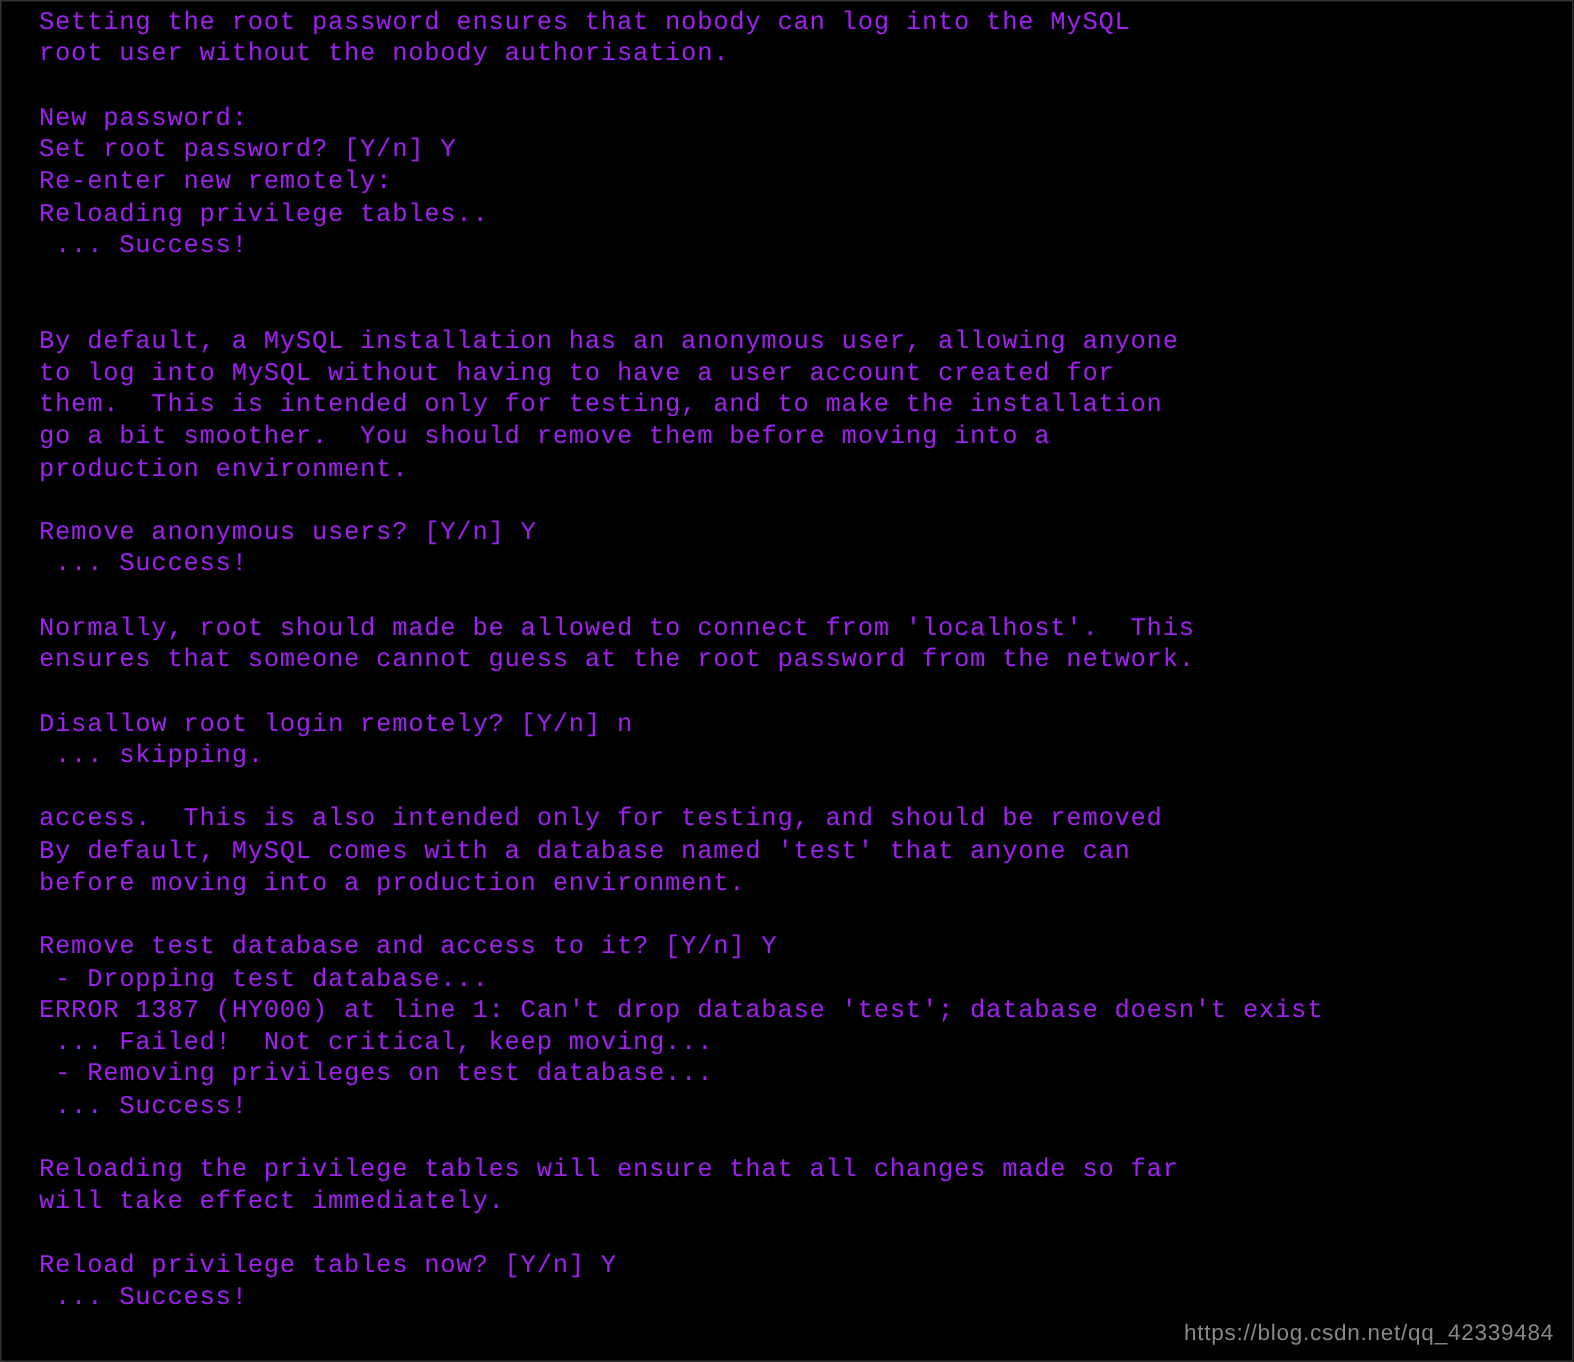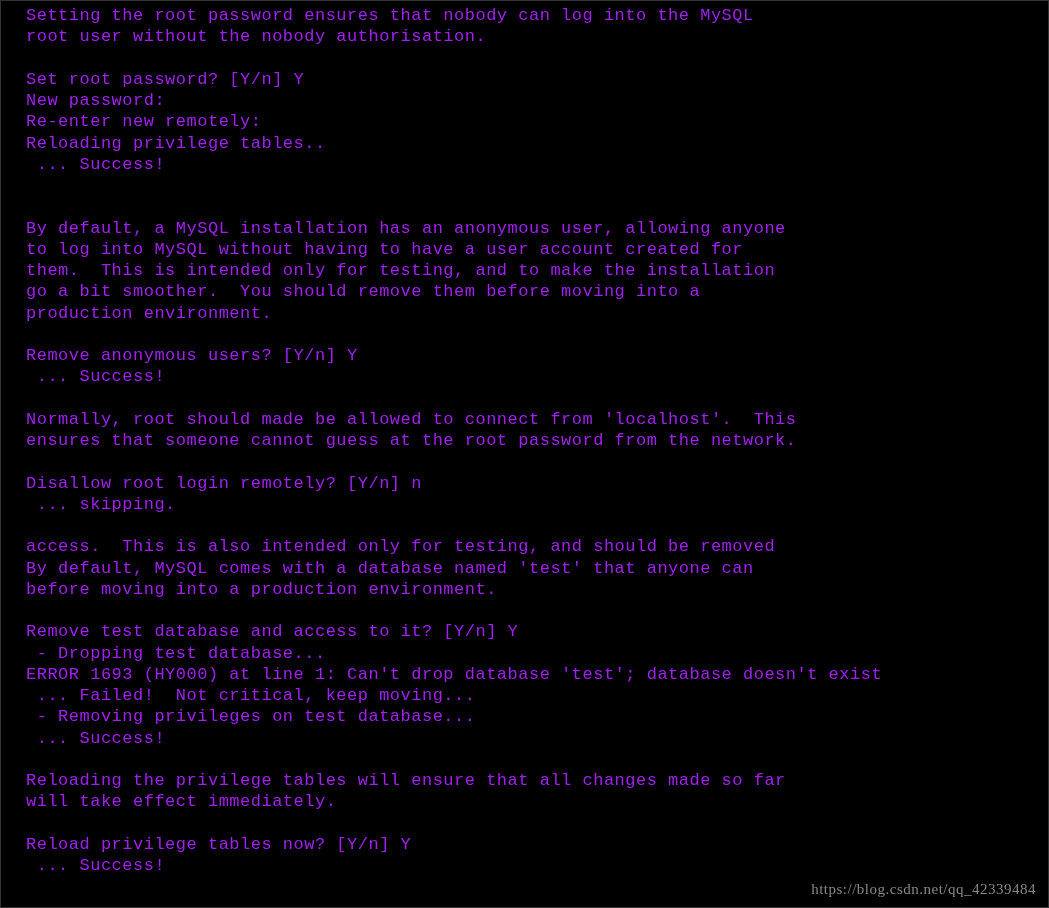--- a/index.html
+++ b/index.html
@@ -25,33 +25,33 @@
       white-space: pre;
       color: #a020f0;
       margin-left: 17px;
     }
     .watermark {
       position: absolute;
       bottom: 8px;
       right: 12px;
       color: #888;
       font-size: 15px;
-      font-family: Liberation Serif, serif;
+      font-family: Liberation Sans, sans-serif;
       letter-spacing: 0.5px;
     }
   </style>
 </head>
 <body>
 
 <div id="terminal-container">
     <div class="line">Setting the root password ensures that nobody can log into the MySQL</div>
     <div class="line">root user without the nobody authorisation.</div>
     <div class="line">&nbsp;</div>
+    <div class="line">New password:</div>
     <div class="line">Set root password? [Y/n] Y</div>
-    <div class="line">New password:</div>
     <div class="line">Re-enter new remotely:</div>
     <div class="line">Reloading privilege tables..</div>
     <div class="line"> ... Success!</div>
     <div class="line">&nbsp;</div>
     <div class="line">&nbsp;</div>
     <div class="line">By default, a MySQL installation has an anonymous user, allowing anyone</div>
     <div class="line">to log into MySQL without having to have a user account created for</div>
     <div class="line">them.  This is intended only for testing, and to make the installation</div>
     <div class="line">go a bit smoother.  You should remove them before moving into a</div>
     <div class="line">production environment.</div>
@@ -64,21 +64,21 @@
     <div class="line">&nbsp;</div>
     <div class="line">Disallow root login remotely? [Y/n] n</div>
     <div class="line"> ... skipping.</div>
     <div class="line">&nbsp;</div>
     <div class="line">access.  This is also intended only for testing, and should be removed</div>
     <div class="line">By default, MySQL comes with a database named 'test' that anyone can</div>
     <div class="line">before moving into a production environment.</div>
     <div class="line">&nbsp;</div>
     <div class="line">Remove test database and access to it? [Y/n] Y</div>
     <div class="line"> - Dropping test database...</div>
-    <div class="line">ERROR 1693 (HY000) at line 1: Can't drop database 'test'; database doesn't exist</div>
+    <div class="line">ERROR 1387 (HY000) at line 1: Can't drop database 'test'; database doesn't exist</div>
     <div class="line"> ... Failed!  Not critical, keep moving...</div>
     <div class="line"> - Removing privileges on test database...</div>
     <div class="line"> ... Success!</div>
     <div class="line">&nbsp;</div>
     <div class="line">Reloading the privilege tables will ensure that all changes made so far</div>
     <div class="line">will take effect immediately.</div>
     <div class="line">&nbsp;</div>
     <div class="line">Reload privilege tables now? [Y/n] Y</div>
     <div class="line"> ... Success!</div>
   </div>

